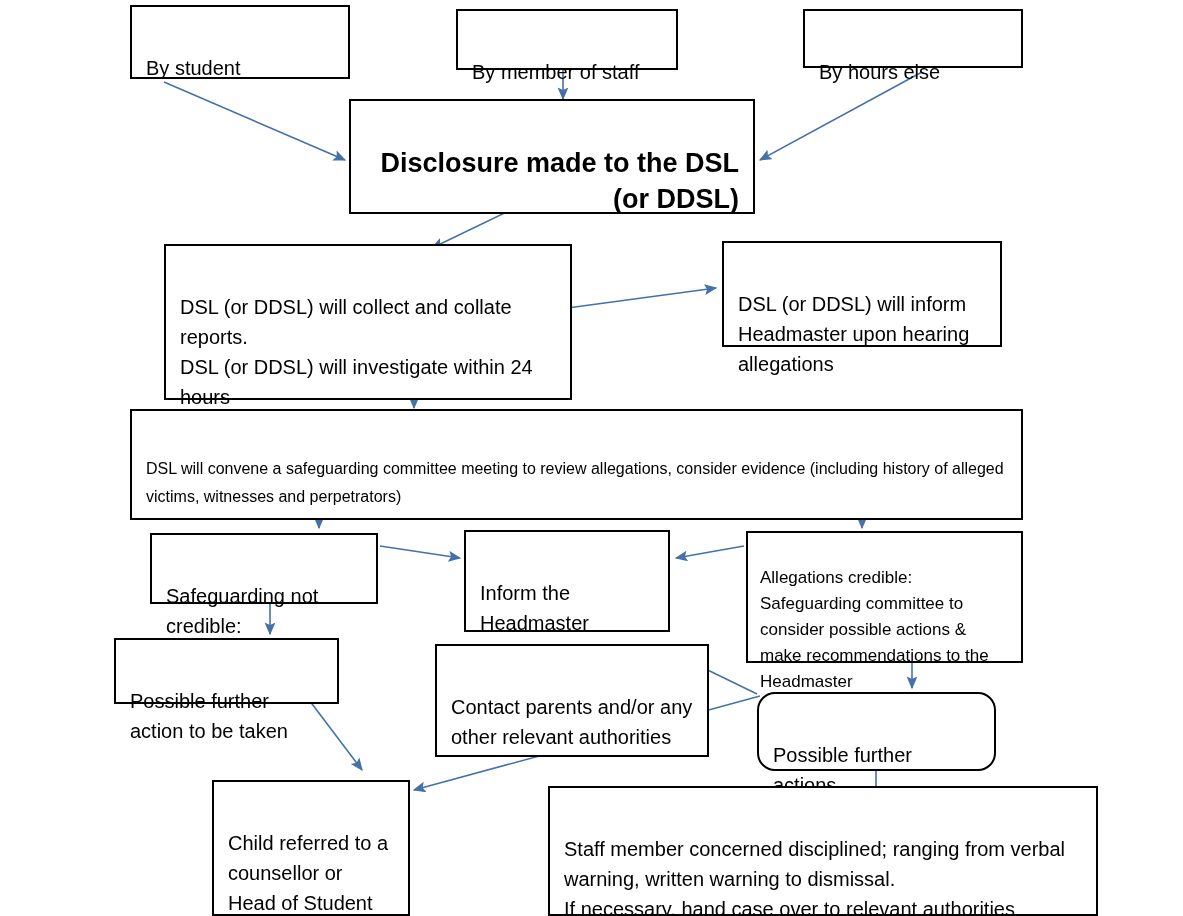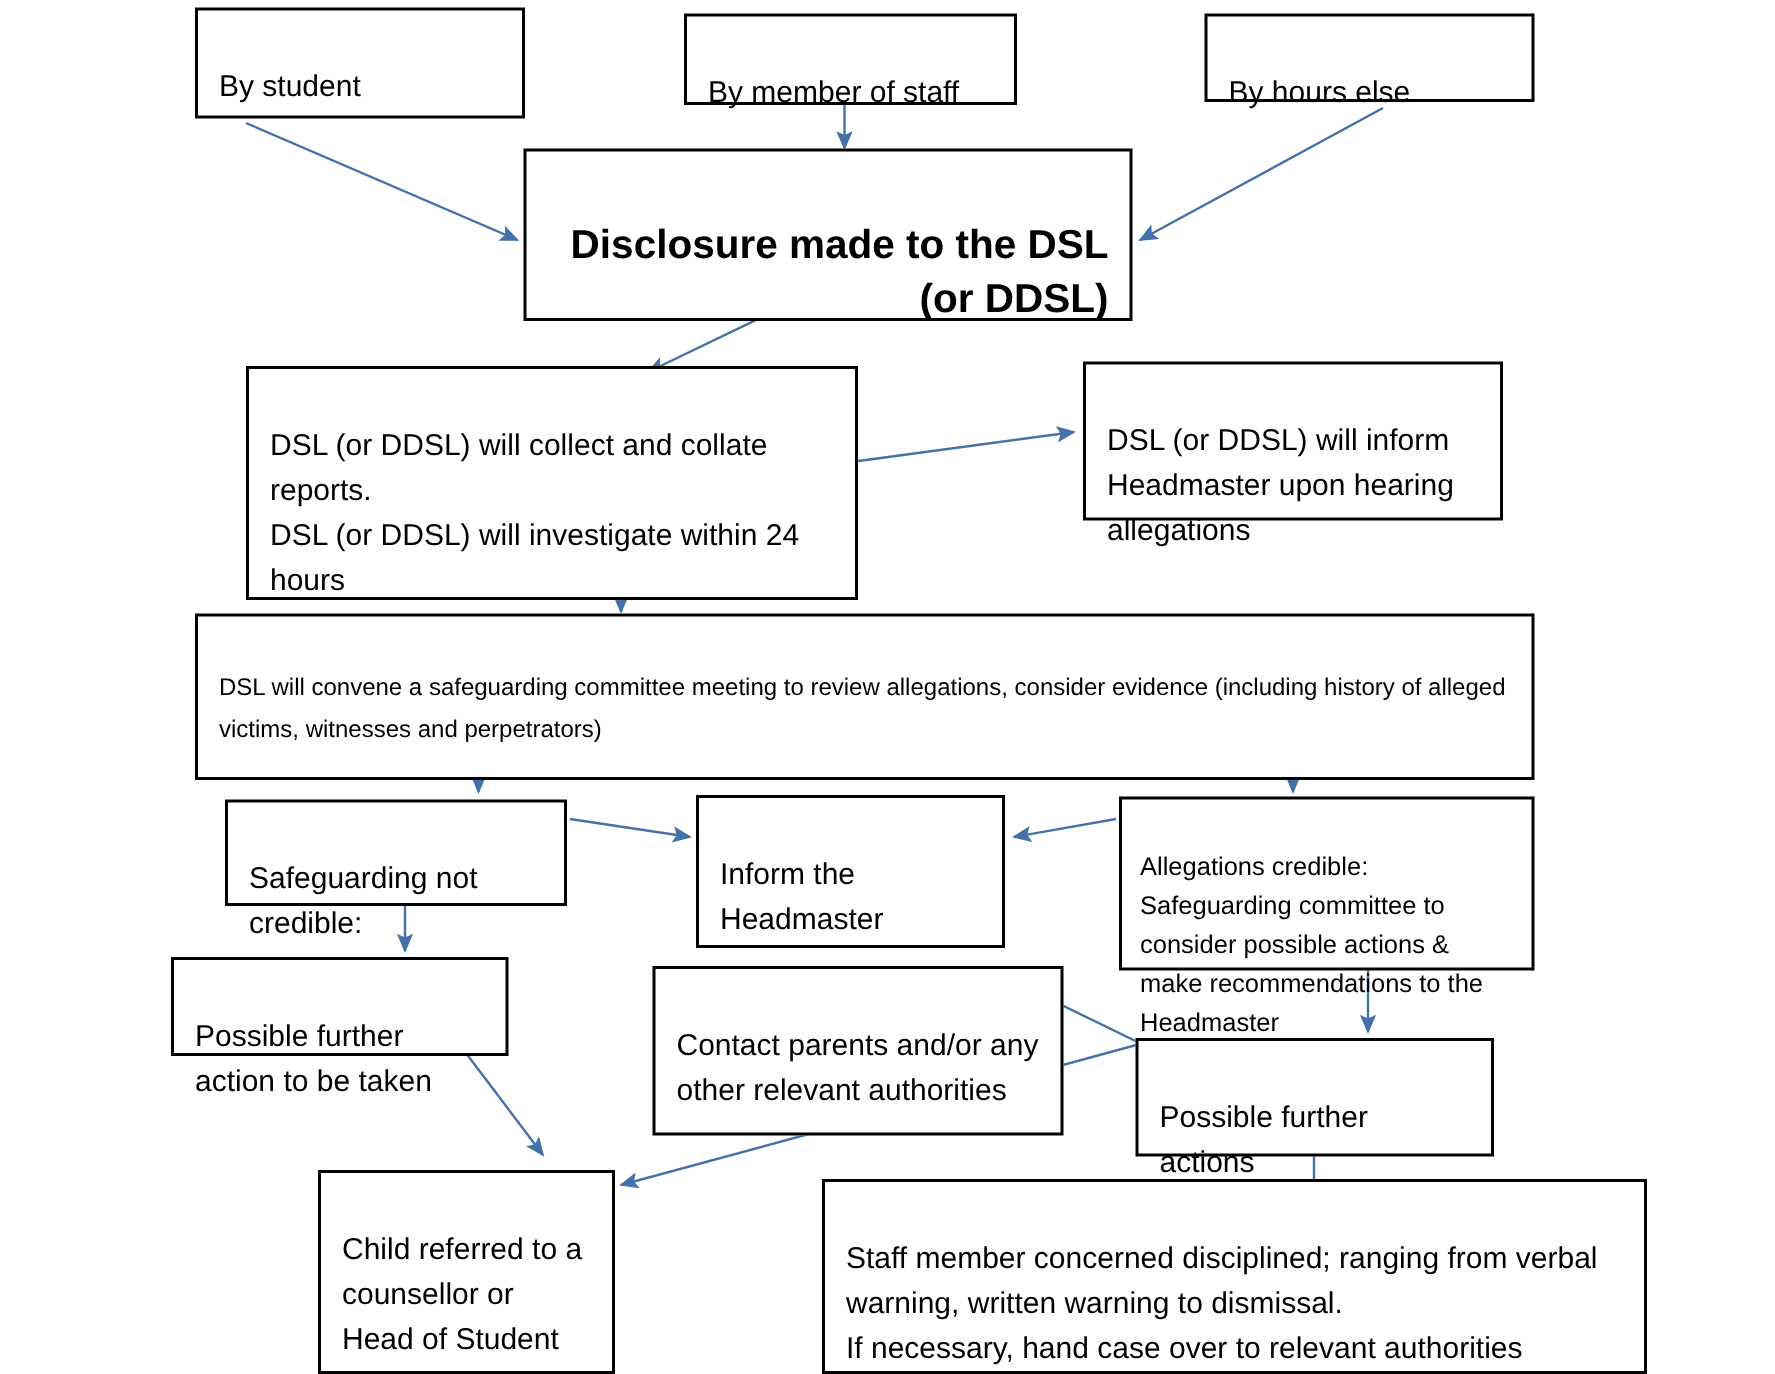--- a/index.html
+++ b/index.html
@@ -17,21 +17,21 @@
   }
   .node {
     position: absolute;
     box-sizing: border-box;
     border: 2px solid #000000;
     background: #ffffff;
     color: #000000;
     font-family: "Liberation Sans", sans-serif;
     font-size: 20px;
     line-height: 30px;
-    padding: 6px 14px;
+    padding: 16px 14px;
     white-space: pre-line;
     z-index: 2;
   }
   .node.bold-title {
     font-weight: bold;
     font-size: 27px;
     line-height: 36px;
     text-align: right;
     padding-top: 8px;
   }
@@ -130,33 +130,33 @@
   </div>
 
   <div class="node" style="left:150px; top:533px; width:228px; height:71px;">
     <span>Safeguarding not credible:</span>
   </div>
 
   <div class="node" style="left:464px; top:530px; width:206px; height:102px;">
     <span>Inform the Headmaster</span>
   </div>
 
-  <div class="node small" style="left:746px; top:531px; width:277px; height:116px;">
+  <div class="node small" style="left:746px; top:531px; width:277px; height:132px;">
     <span>Allegations credible: Safeguarding committee to consider possible actions &amp; make recommendations to the Headmaster</span>
   </div>
 
   <div class="node" style="left:114px; top:638px; width:225px; height:66px;">
     <span>Possible further action to be taken</span>
   </div>
 
   <div class="node" style="left:435px; top:644px; width:274px; height:113px;">
     <span>Contact parents and/or any other relevant authorities</span>
   </div>
 
-  <div class="node" style="left:757px; top:692px; width:239px; height:79px;">
+  <div class="node" style="left:757px; top:692px; width:239px; height:79px;border-radius:18px;">
     <span>Possible further actions</span>
   </div>
 
   <div class="node" style="left:212px; top:780px; width:198px; height:136px;">
     <span>Child referred to a counsellor or Head of Student Wellbeing</span>
   </div>
 
   <div class="node" style="left:548px; top:786px; width:550px; height:130px;">
     <span>Staff member concerned disciplined; ranging from verbal warning, written warning to dismissal.
 If necessary, hand case over to relevant authorities</span>

